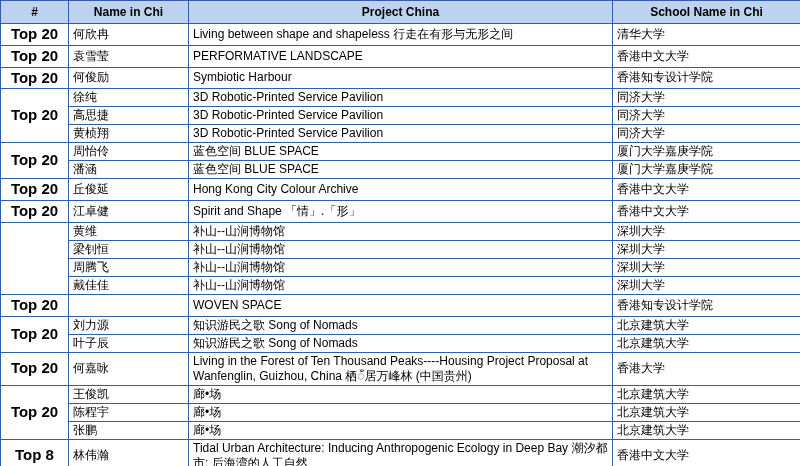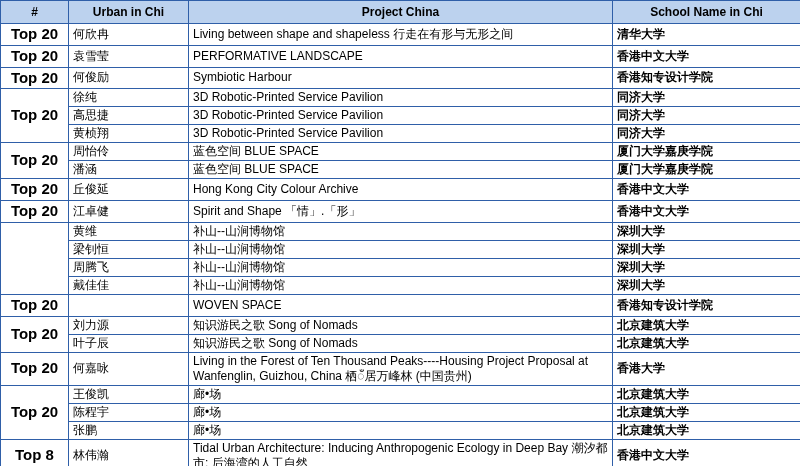--- a/index.html
+++ b/index.html
@@ -52,38 +52,37 @@
     font-family: Liberation Serif, serif;
   }
   td.title {
     text-align: left;
     font-size: 12px;
     margin-top: 45px;
   }
   td.school {
     text-align: left;
     font-size: 12px;
-    font-weight: bold;
   }
   tr.row { height: 17px; }
 </style>
 </head>
 <body>
 
 <table class="award-table">
   <colgroup>
     <col class="col-rank">
     <col class="col-name">
     <col class="col-title">
     <col class="col-school">
   </colgroup>
   <thead>
     <tr>
       <th>#</th>
-      <th>Urban in Chi</th>
+      <th>Name in Chi</th>
       <th>Project China</th>
       <th>School Name in Chi</th>
     </tr>
   </thead>
   <tbody id="table-body">
       <tr class="row">
         <td class="rank" rowspan="1">Top 20</td>
         <td class="name">何欣冉</td>
         <td class="title">Living between shape and shapeless  行走在有形与无形之间</td>
         <td class="school">清华大学</td>

